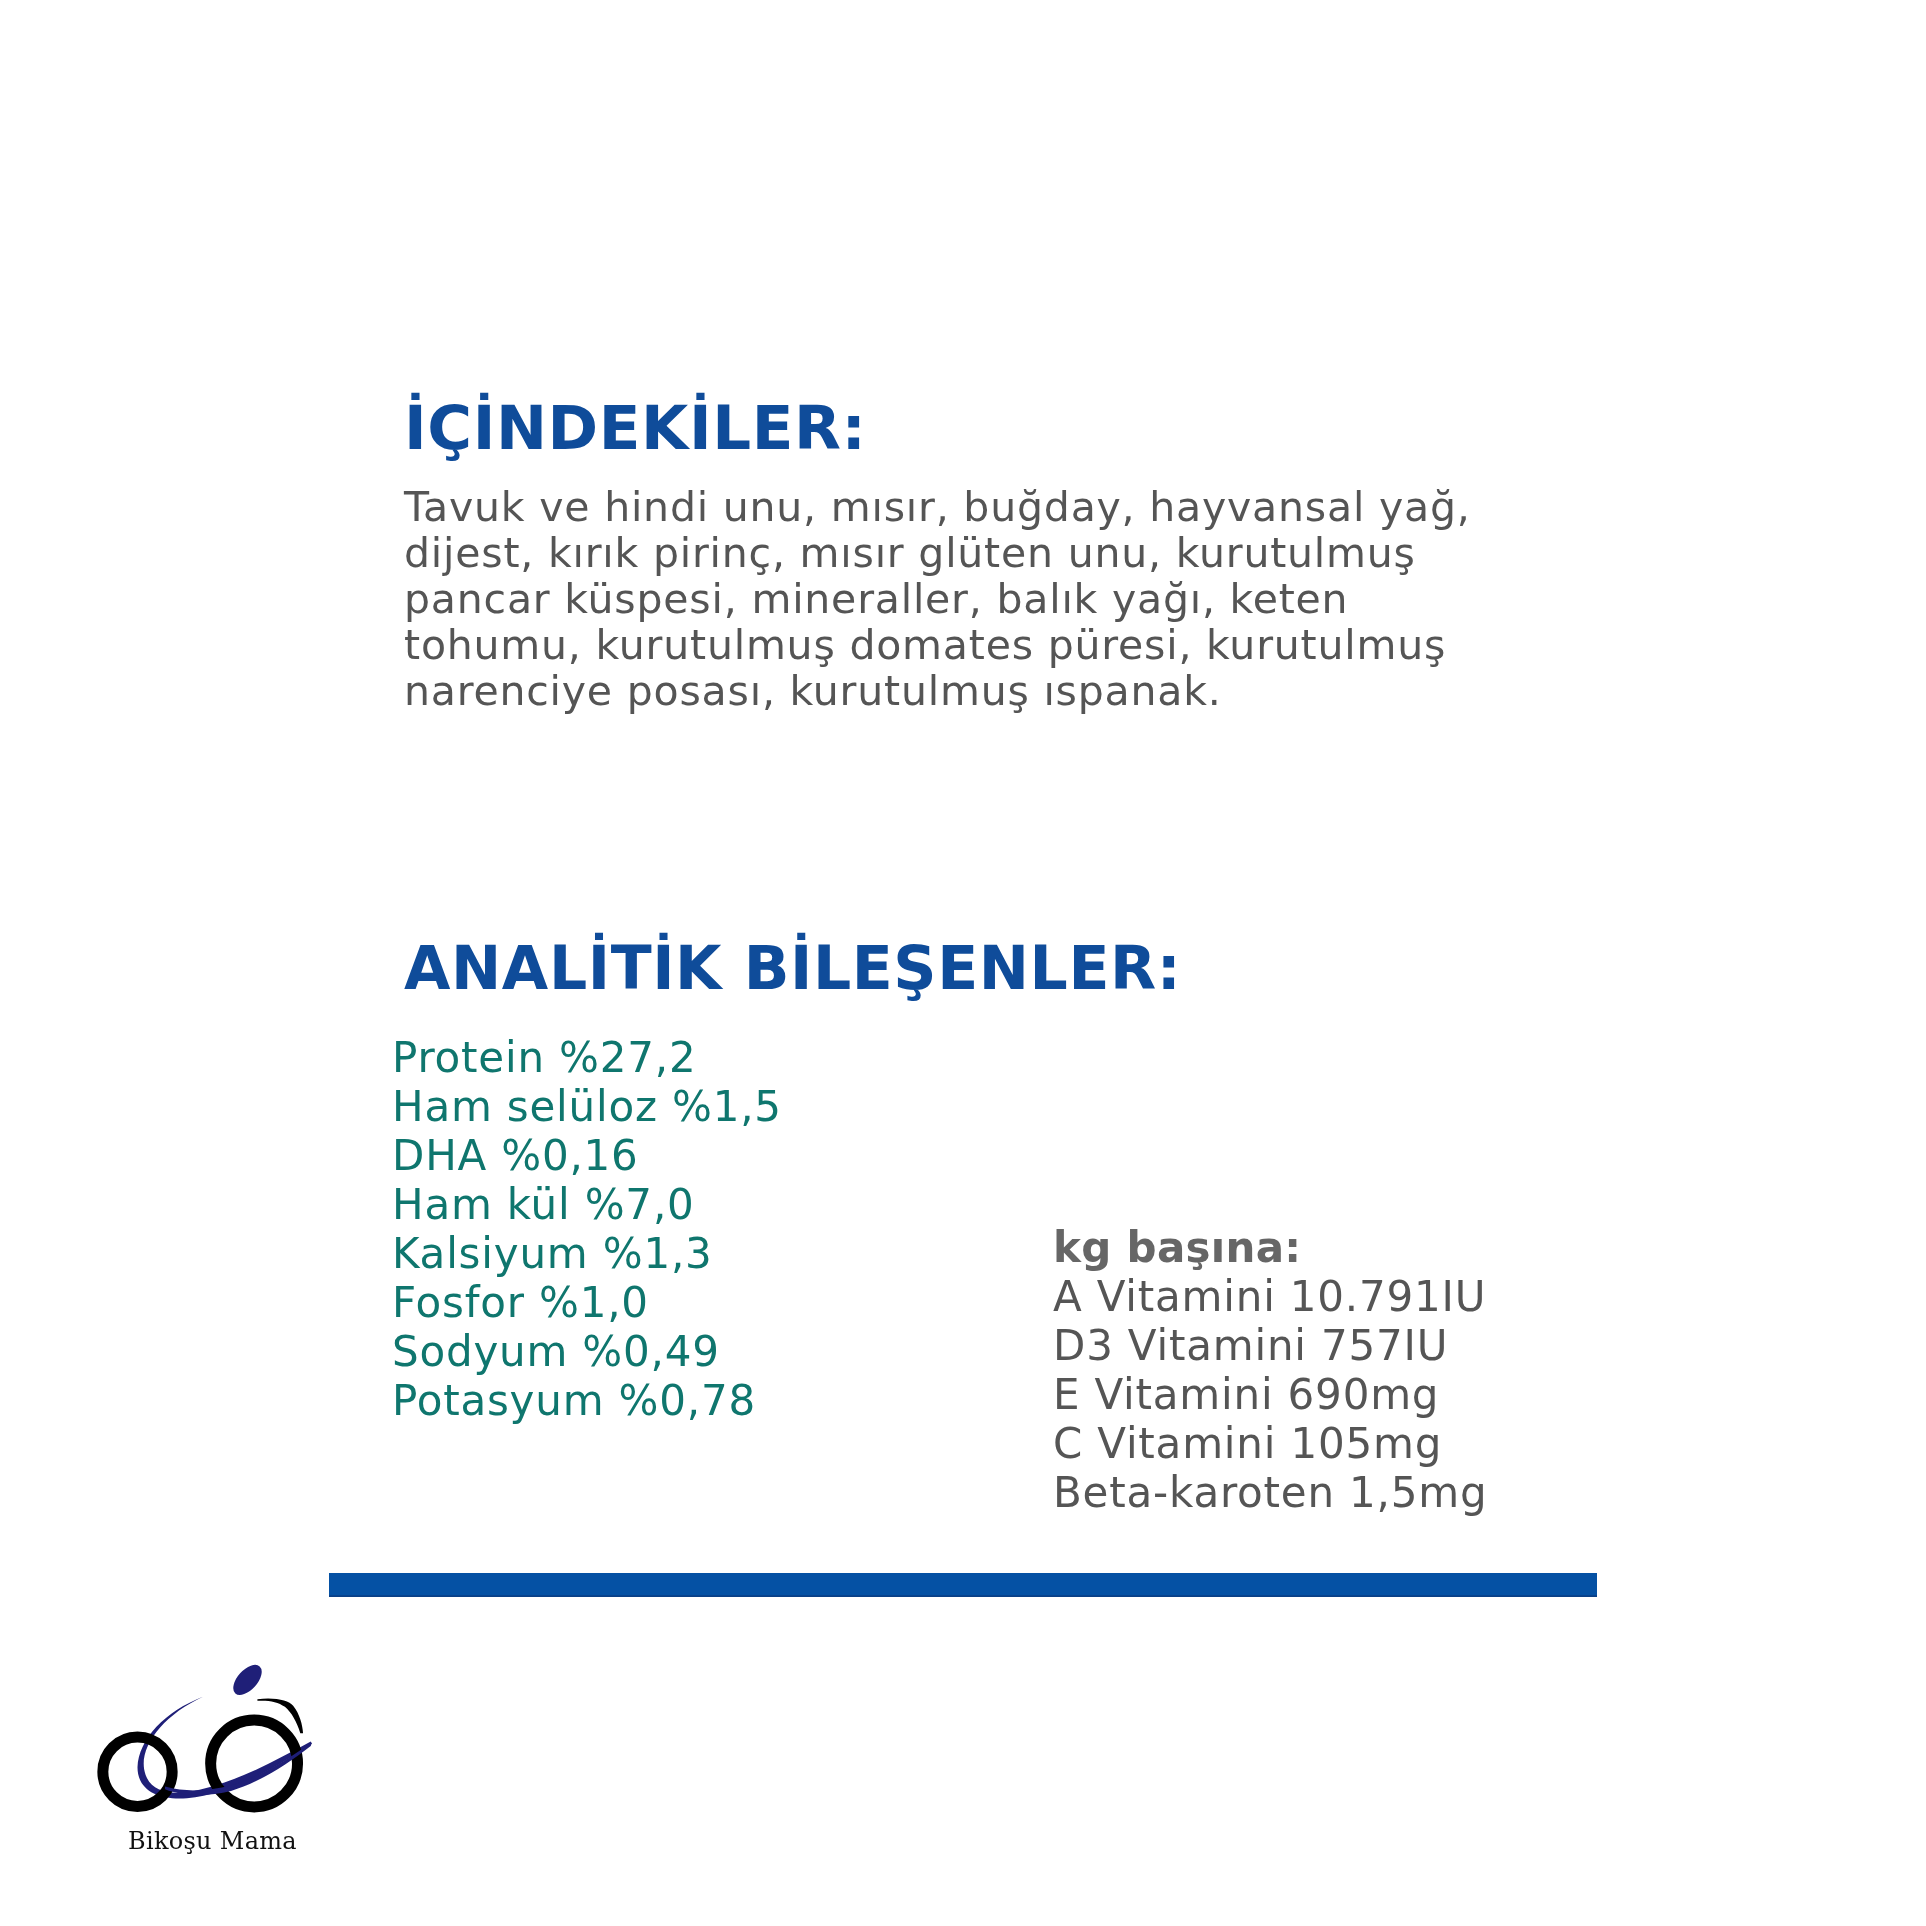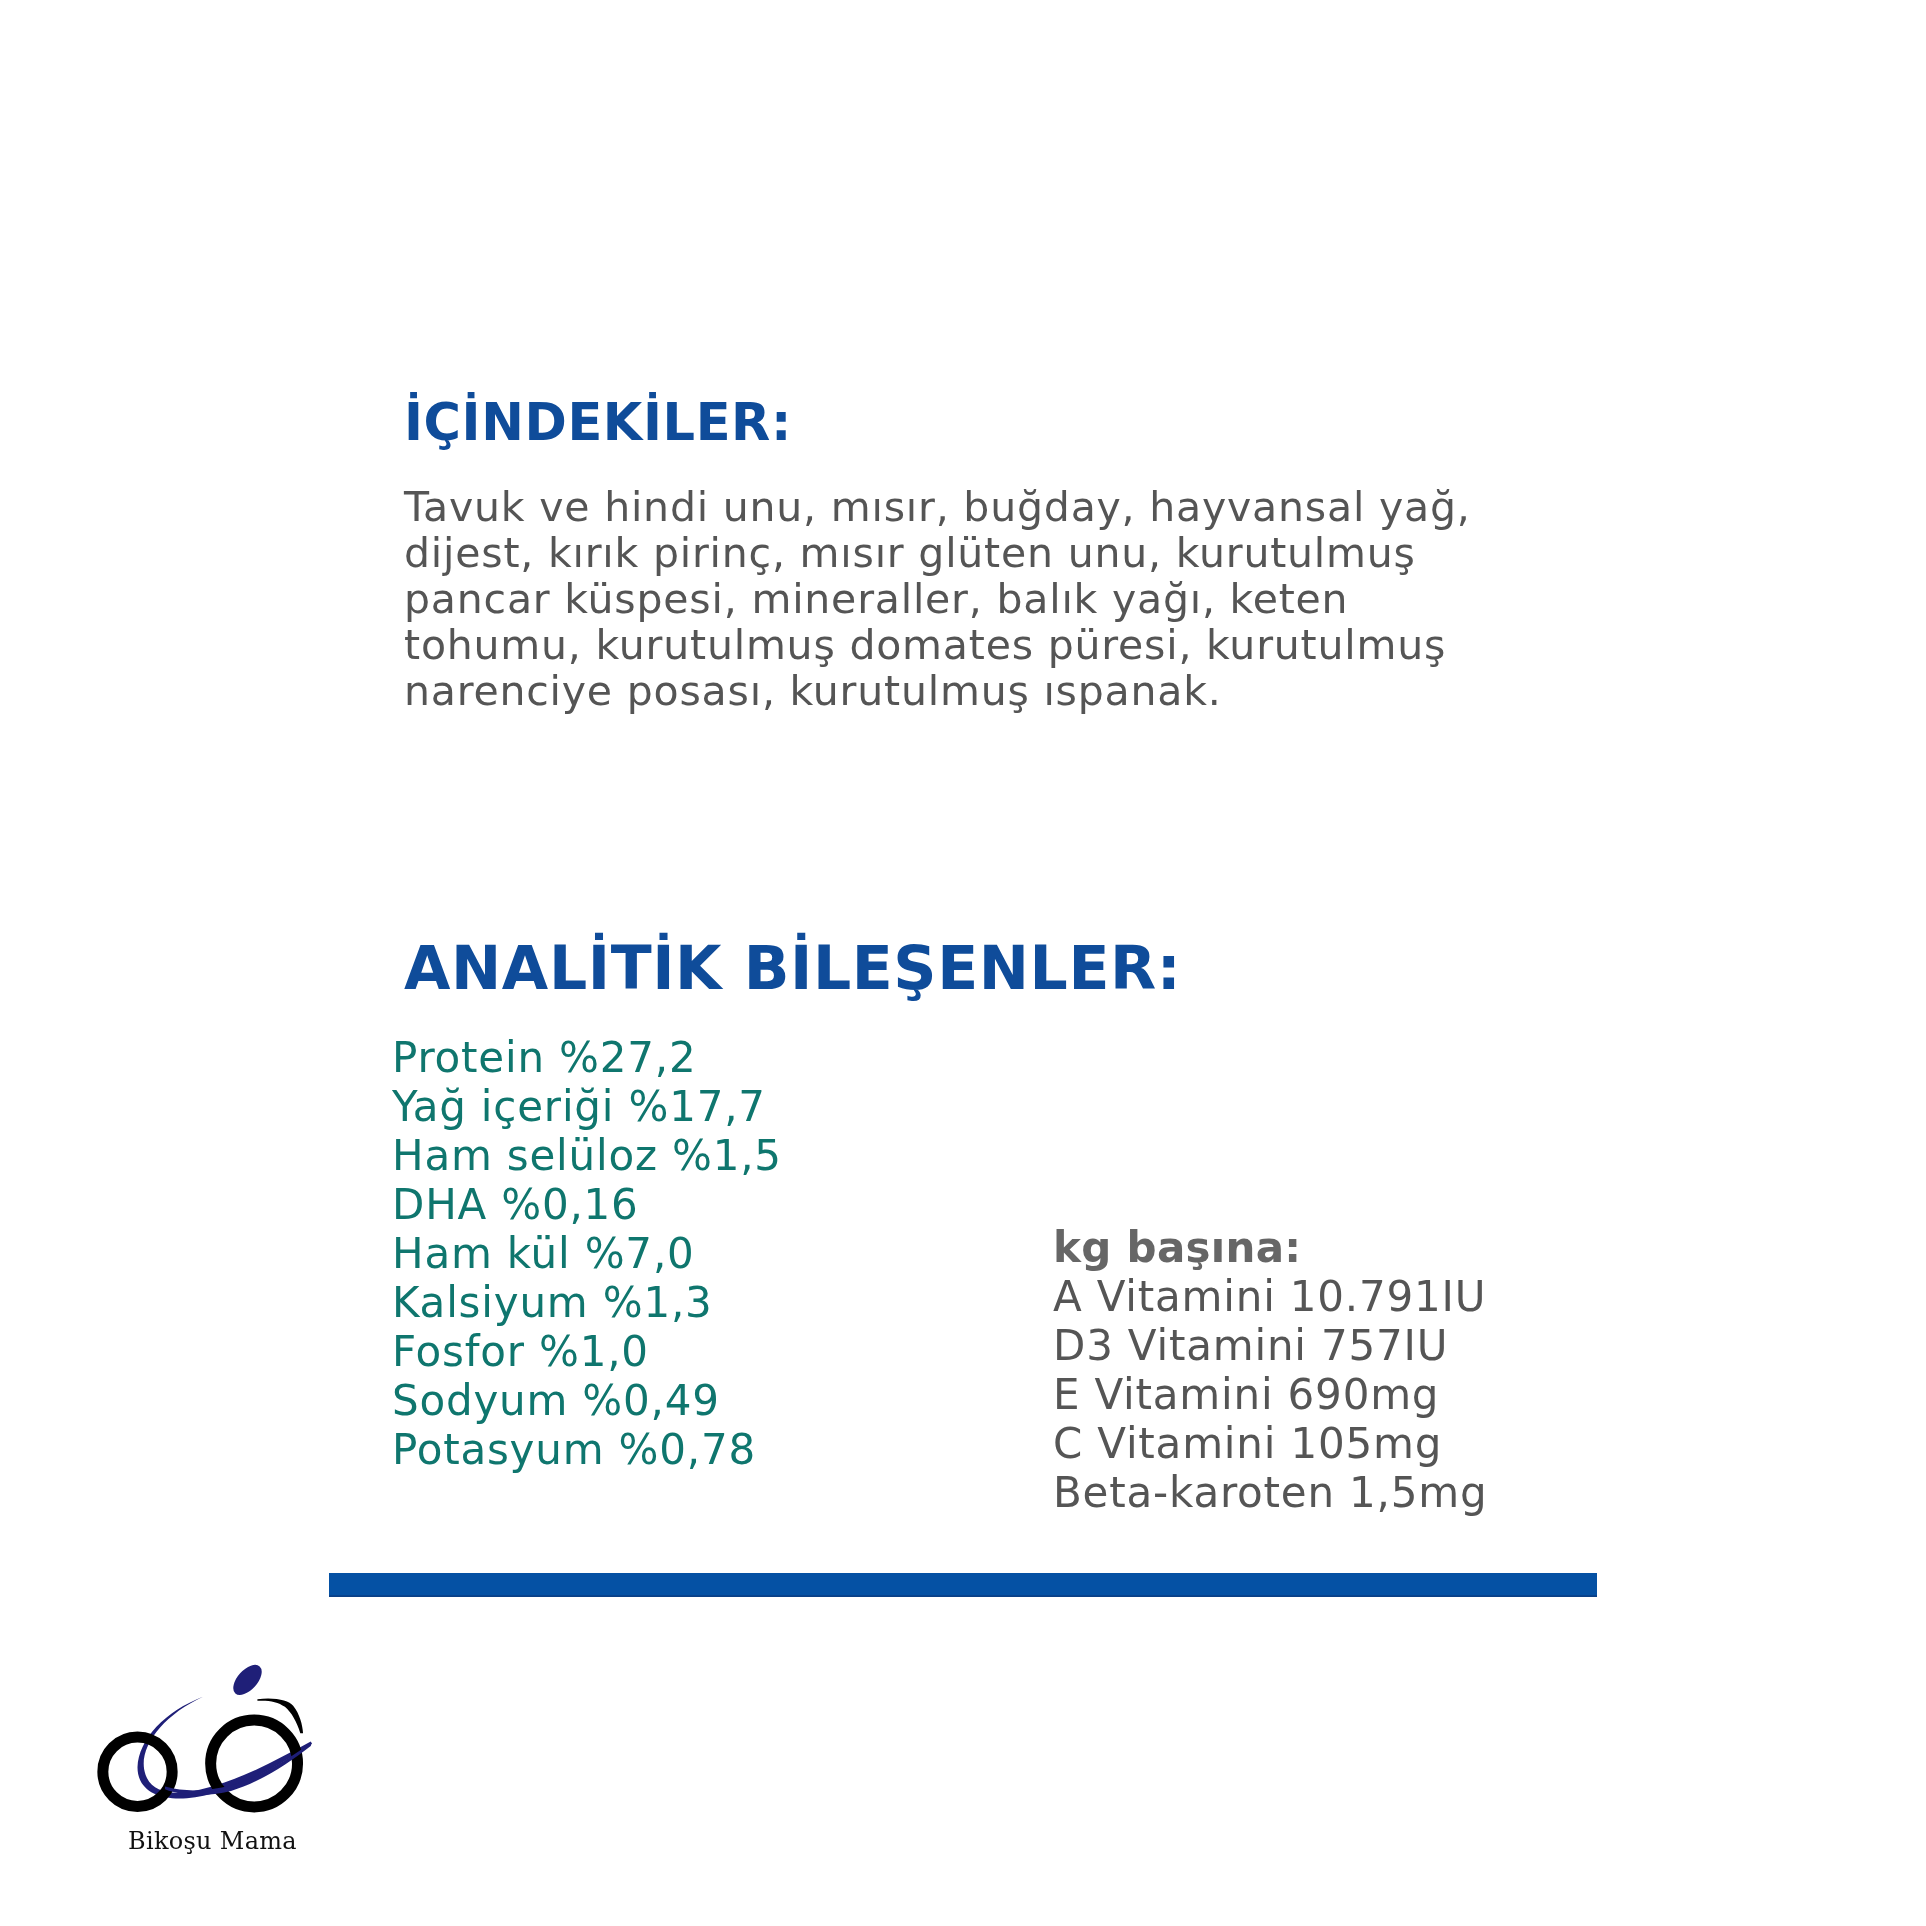--- a/index.html
+++ b/index.html
@@ -13,21 +13,21 @@
   .heading {
     position: absolute;
     left: 404px;
     margin: 0;
     font-family: "DejaVu Sans", sans-serif;
     font-weight: bold;
     color: #0f4c9a;
     white-space: nowrap;
     line-height: 1;
   }
-  #h-ingredients { top: 397px; font-size: 51px; letter-spacing: 0.6px; }
+  #h-ingredients { top: 397px; font-size: 61px; letter-spacing: 0.6px; }
   #h-analytics  { top: 938px; font-size: 60px; letter-spacing: 0.6px; }
 
   .ingredients {
     position: absolute;
     left: 404px;
     top: 484px;
     color: #555555;
     font-family: "DejaVu Sans", sans-serif;
     font-size: 41px;
     line-height: 46px;
@@ -96,21 +96,20 @@
   <span class="line">dijest, kırık pirinç, mısır glüten unu, kurutulmuş</span>
   <span class="line">pancar küspesi, mineraller, balık yağı, keten</span>
   <span class="line">tohumu, kurutulmuş domates püresi, kurutulmuş</span>
   <span class="line">narenciye posası, kurutulmuş ıspanak.</span>
 </div>
 
 <h1 id="h-analytics" class="heading">ANALİTİK BİLEŞENLER:</h1>
 
 <div class="analytic-list">
   <span class="row">Protein %27,2</span>
-  <span class="row">Yağ içeriği %17,7</span>
   <span class="row">Ham selüloz %1,5</span>
   <span class="row">DHA %0,16</span>
   <span class="row">Ham kül %7,0</span>
   <span class="row">Kalsiyum %1,3</span>
   <span class="row">Fosfor %1,0</span>
   <span class="row">Sodyum %0,49</span>
   <span class="row">Potasyum %0,78</span>
 </div>
 
 <div class="per-kg">

